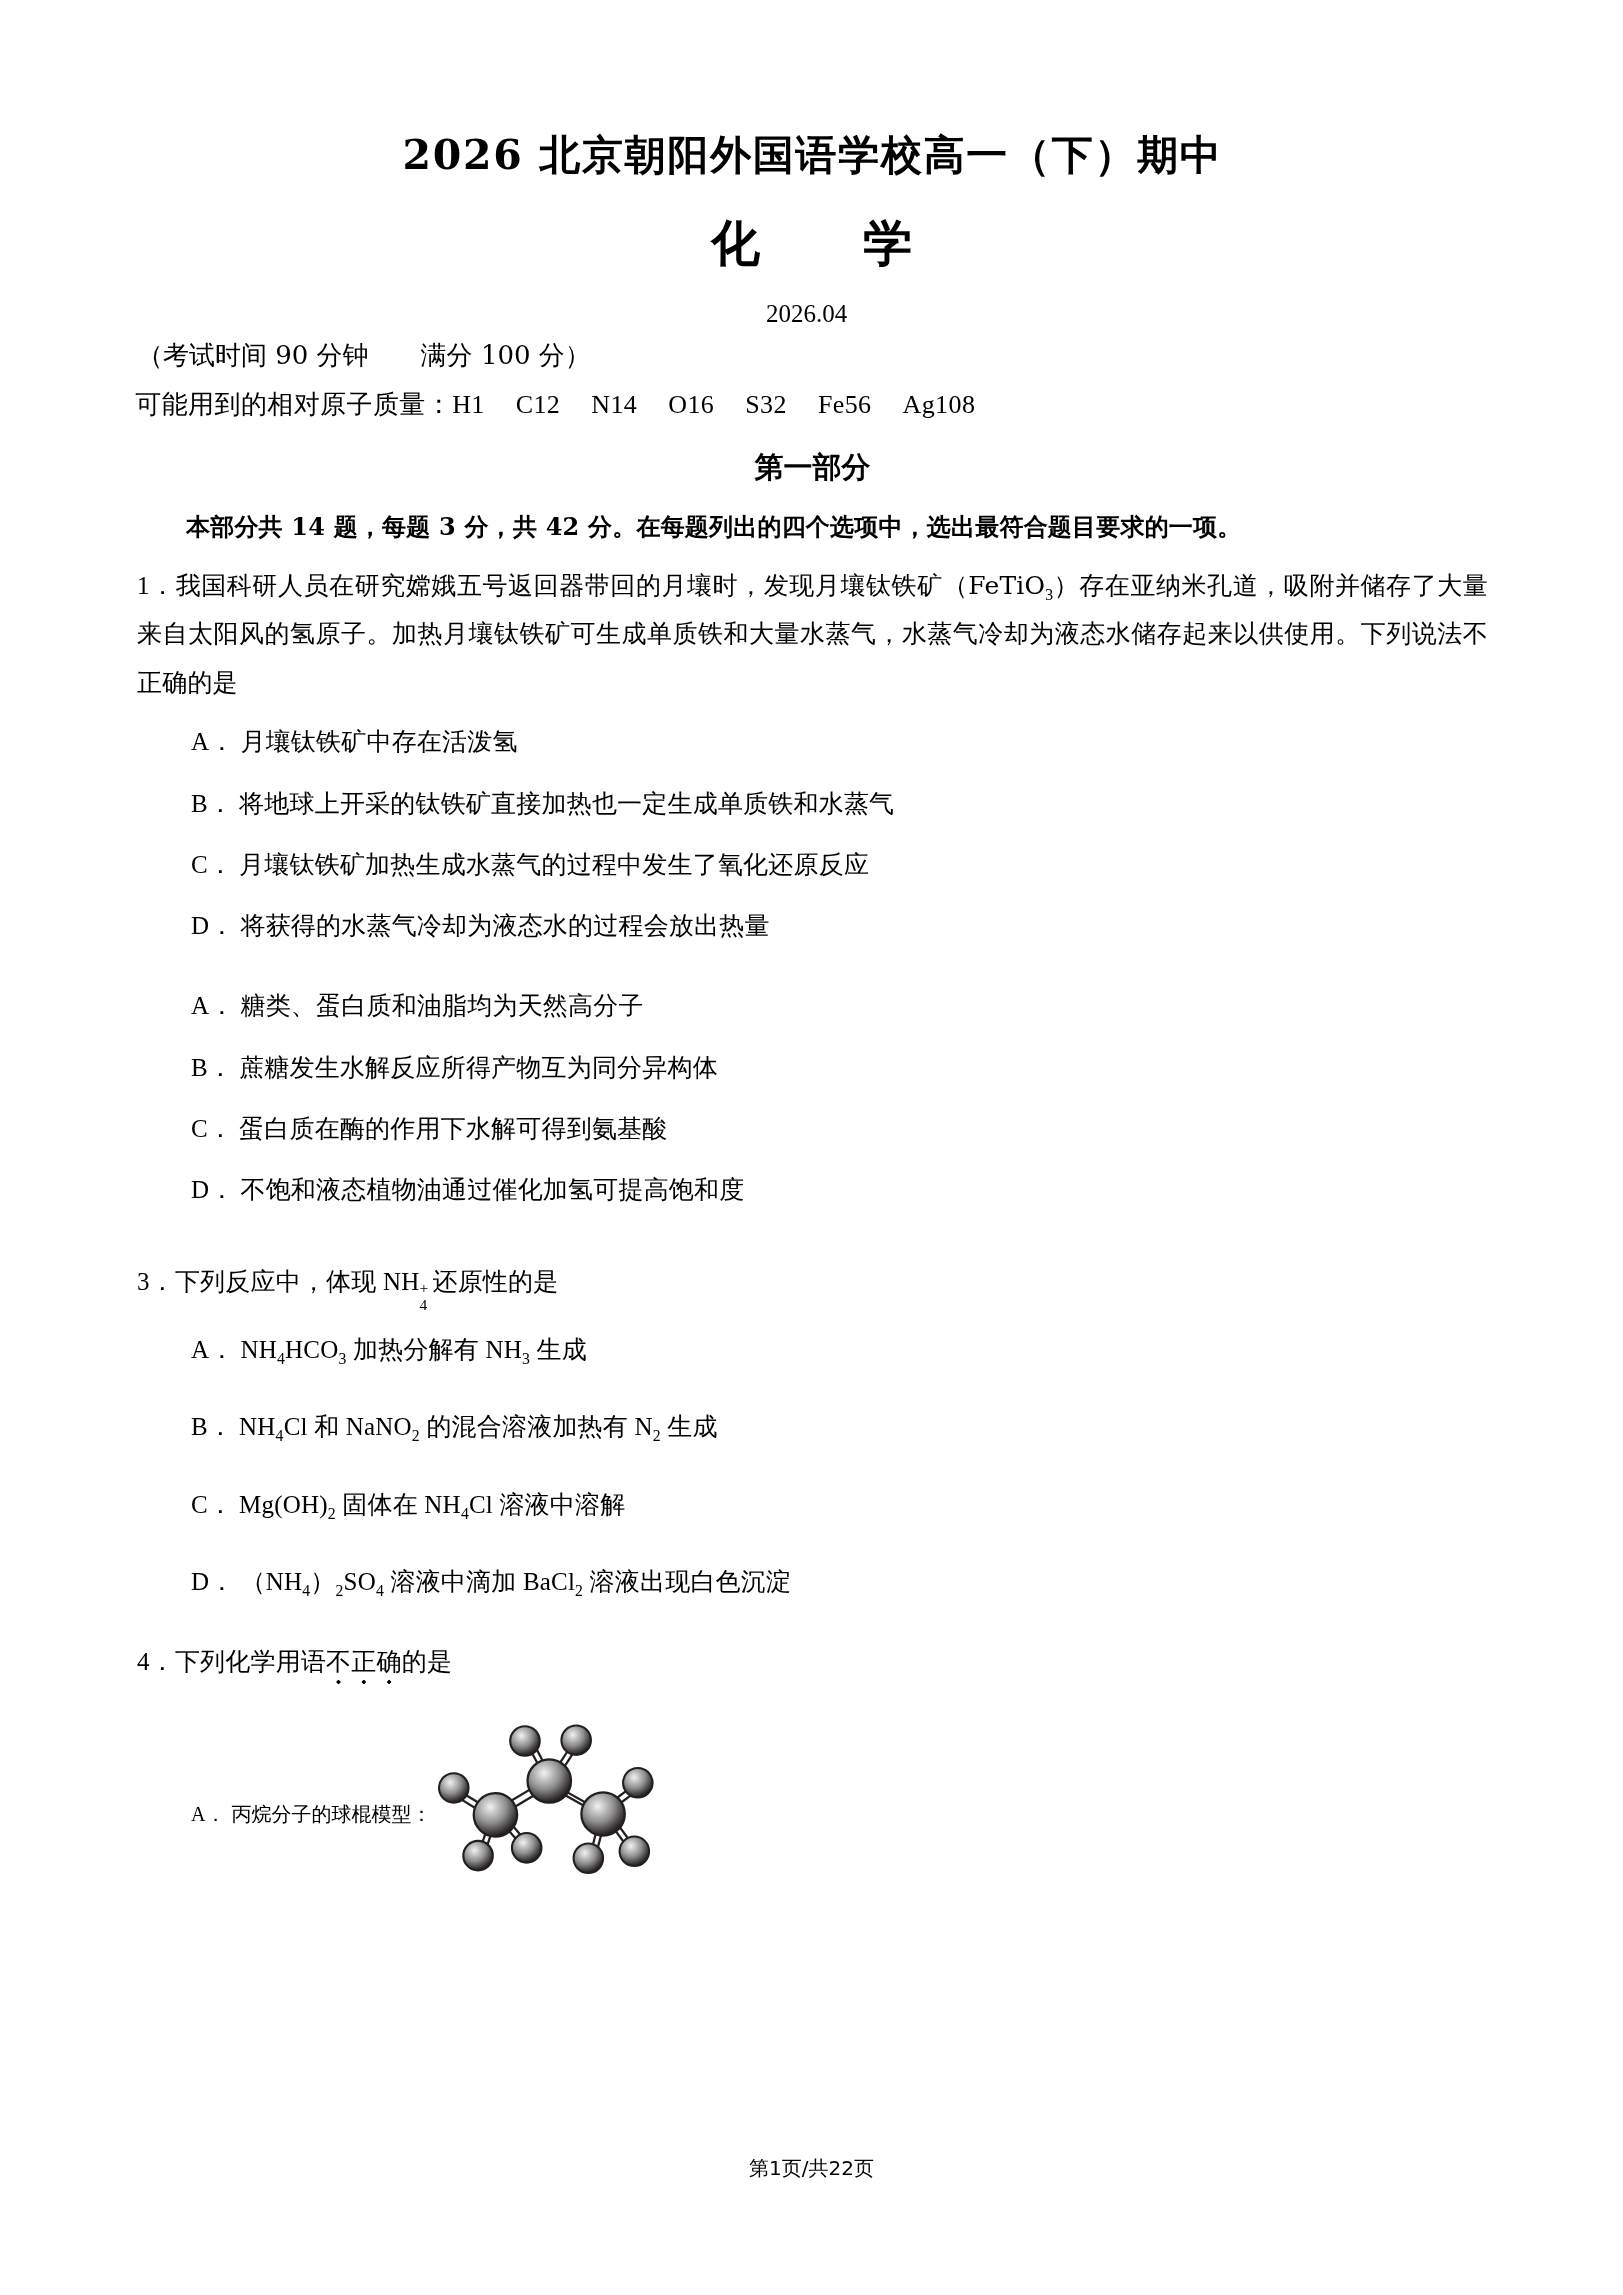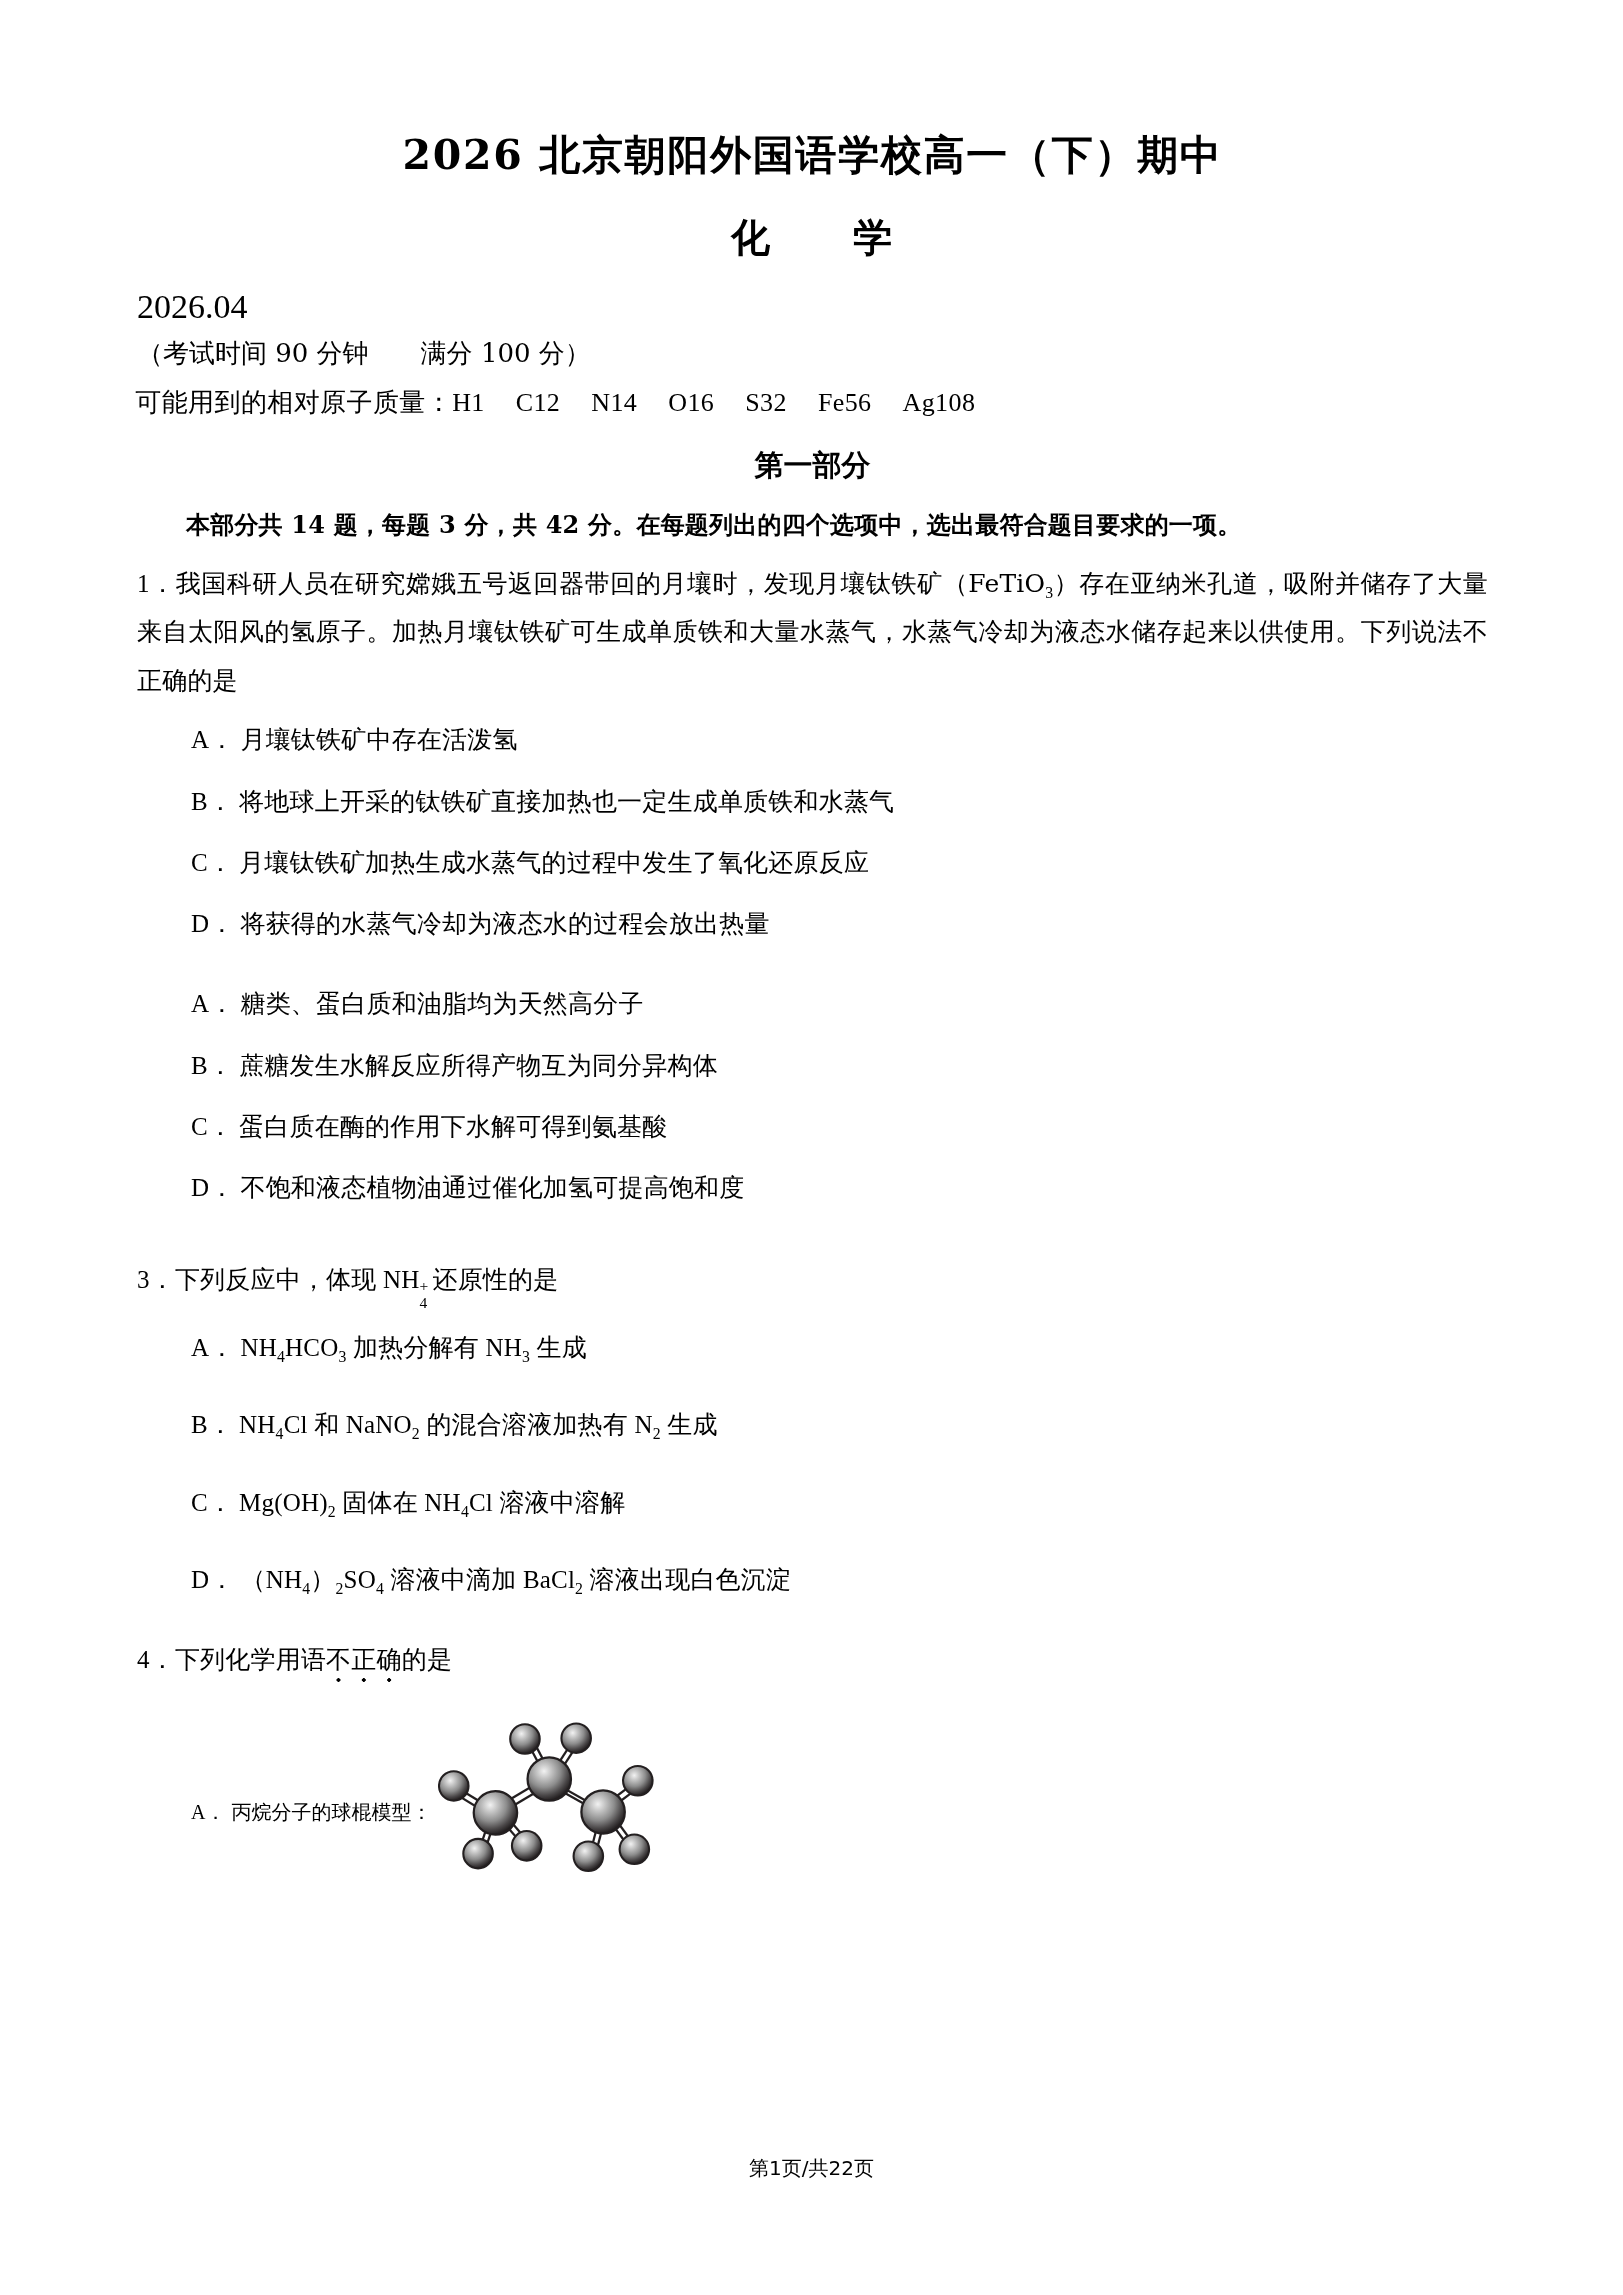--- a/index.html
+++ b/index.html
@@ -32,29 +32,29 @@
     text-align: center;
     font-size: 41px;
     font-weight: bold;
     letter-spacing: 1.7px;
     margin-top: 129px;
     line-height: 1.28;
     font-family: "DejaVu Serif", "Liberation Serif", serif;
   }
   .doc-subject {
     text-align: center;
-    font-size: 39px;
+    font-size: 49px;
     font-weight: bold;
     letter-spacing: 1.7px;
     margin-top: 29.5px;
     font-family: "DejaVu Serif", "Liberation Serif", serif;
   }
   .doc-date {
-    text-align: left;
-    font-size: 34px;
+    text-align: center;
+    font-size: 25px;
     margin-top: 22.6px;
     padding-right: 12px;
     font-family: "Liberation Serif", serif;
   }
   .doc-exam-info {
     text-align: left;
     font-size: 26px;
     margin-top: 10.4px;
     font-family: "DejaVu Serif", "Liberation Serif", serif;
   }

